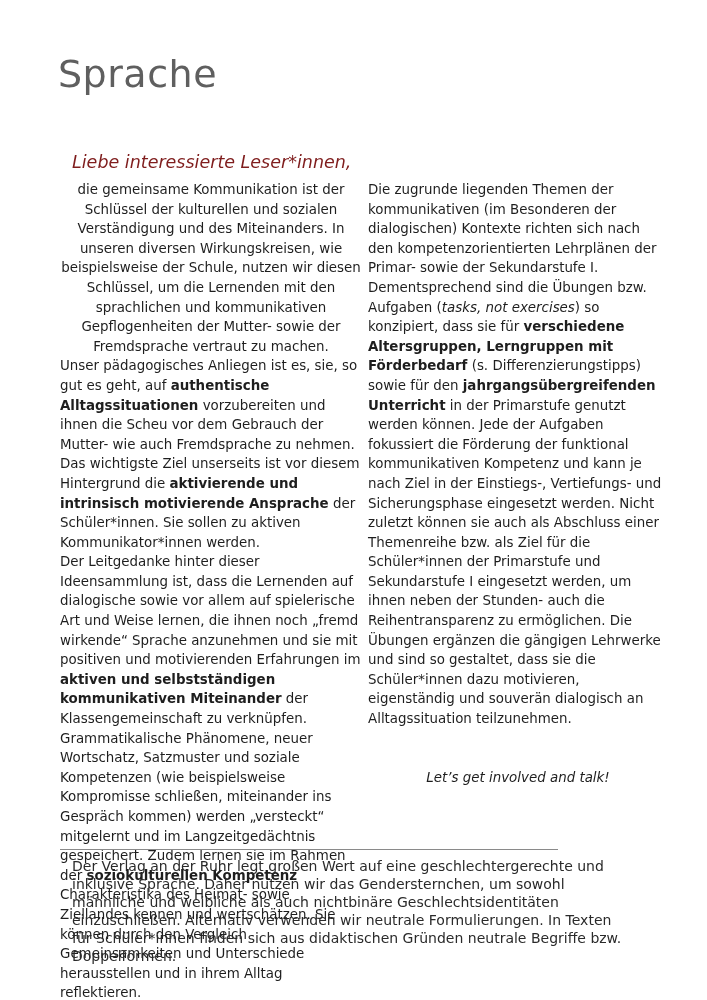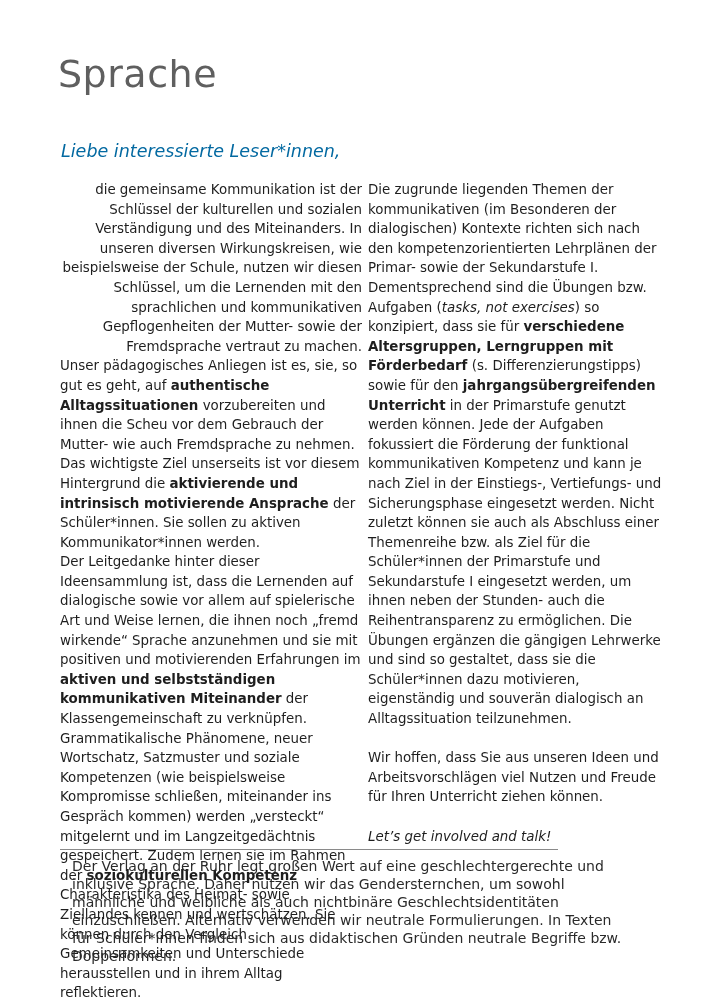--- a/index.html
+++ b/index.html
@@ -1,57 +1,56 @@
 <!DOCTYPE html>
 <html><head>
 <meta charset="utf-8">
 <style>
   html, body { margin: 0; padding: 0; background: #ffffff; }
   body { width: 707px; height: 1000px; position: relative; overflow: hidden;
          font-family: "DejaVu Sans", sans-serif; color: #1e1e1e; }
   .title { position: absolute; left: 58px; top: 52px; font-size: 38px; color: #5f5f5f;
            font-family: "DejaVu Sans", sans-serif; font-weight: normal; letter-spacing: 0.5px; margin: 0; }
   .salutation { position: absolute; left: 60px; top: 140px; font-size: 17.5px; font-style: italic;
-                color: #0369a1; margin: 1px; }
+                color: #7f1d1d; margin: 12px; }
   .col { position: absolute; top: 180px; width: 302px; font-size: 13.4px; line-height: 19.6px; }
   .col-left { left: 60px; }
   .col-right { left: 368px; width: 300px; }
   .col p { margin: 0; }
   .col b { font-weight: bold; }
   .col i { }
   .gap { height: 19.6px; }
   .gap2 { height: 39px; }
   .divider { position: absolute; left: 60px; top: 849px; width: 498px; height: 1px; background: #8a8a8a; }
   .footnote { position: absolute; left: 72px; top: 857px; width: 560px; font-size: 14px;
               line-height: 18px; color: #2a2a2a; }
   .footnote p { margin: 0; }
 </style>
 </head>
 <body>
 
 <h1 class="title">Sprache</h1>
 <p class="salutation">Liebe interessierte Leser*innen,</p>
 
 <div class="col col-left">
-  <p style="text-align:right;">die gemeinsame Kommunikation ist der Schlüssel der kulturellen und sozialen Verständigung und des Miteinanders. In unseren diversen Wirkungskreisen, wie beispielsweise der Schule, nutzen wir diesen Schlüssel, um die Lernenden mit den sprachlichen und kommunikativen Gepflogenheiten der Mutter- sowie der Fremdsprache vertraut zu machen.</p>
+  <p style="text-align:center;">die gemeinsame Kommunikation ist der Schlüssel der kulturellen und sozialen Verständigung und des Miteinanders. In unseren diversen Wirkungskreisen, wie beispielsweise der Schule, nutzen wir diesen Schlüssel, um die Lernenden mit den sprachlichen und kommunikativen Gepflogenheiten der Mutter- sowie der Fremdsprache vertraut zu machen.</p>
   <p>
     <span>Unser pädagogisches Anliegen ist es, sie, so gut es geht, auf </span><b>authentische Alltagssituationen</b><span> vorzubereiten und ihnen die Scheu vor dem Gebrauch der Mutter- wie auch Fremdsprache zu nehmen. Das wichtigste Ziel unserseits ist vor diesem Hintergrund die </span><b>aktivierende und intrinsisch motivierende Ansprache</b><span> der Schüler*innen. Sie sollen zu aktiven Kommunikator*innen werden.</span>
   </p>
   <p>
     <span>Der Leitgedanke hinter dieser Ideensammlung ist, dass die Lernenden auf dialogische sowie vor allem auf spielerische Art und Weise lernen, die ihnen noch „fremd wirkende“ Sprache anzunehmen und sie mit positiven und motivierenden Erfahrungen im </span><b>aktiven und selbstständigen kommunikativen Miteinander</b><span> der Klassengemeinschaft zu verknüpfen. Grammatikalische Phänomene, neuer Wortschatz, Satzmuster und soziale Kompetenzen (wie beispielsweise Kompromisse schließen, miteinander ins Gespräch kommen) werden „versteckt“ mitgelernt und im Langzeitgedächtnis gespeichert. Zudem lernen sie im Rahmen der </span><b>soziokulturellen Kompetenz</b><span> Charakteristika des Heimat- sowie Ziellandes kennen und wertschätzen. Sie können durch den Vergleich Gemeinsamkeiten und Unterschiede herausstellen und in ihrem Alltag reflektieren.</span>
   </p>
 </div>
 
 <div class="col col-right">
   <p>
     <span>Die zugrunde liegenden Themen der kommunikativen (im Besonderen der dialogischen) Kontexte richten sich nach den kompetenzorientierten Lehrplänen der Primar- sowie der Sekundarstufe I. Dementsprechend sind die Übungen bzw. Aufgaben (</span><i>tasks, not exercises</i><span>) so konzipiert, dass sie für </span><b>verschiedene Altersgruppen, Lerngruppen mit Förderbedarf</b><span> (s. Differenzierungstipps) sowie für den </span><b>jahrgangsübergreifenden Unterricht</b><span> in der Primarstufe genutzt werden können. Jede der Aufgaben fokussiert die Förderung der funktional kommunikativen Kompetenz und kann je nach Ziel in der Einstiegs-, Vertiefungs- und Sicherungsphase eingesetzt werden. Nicht zuletzt können sie auch als Abschluss einer Themenreihe bzw. als Ziel für die Schüler*innen der Primarstufe und Sekundarstufe I eingesetzt werden, um ihnen neben der Stunden- auch die Reihentransparenz zu ermöglichen. Die Übungen ergänzen die gängigen Lehrwerke und sind so gestaltet, dass sie die Schüler*innen dazu motivieren, eigenständig und souverän dialogisch an Alltagssituation teilzunehmen.</span>
   </p>
   <div class="gap"></div>
-  <p>Wir hoffen, dass Sie aus unseren Ideen und Arbeitsvorschlägen viel Nutzen und Freude für Ihren Unterricht ziehen können.</p>
   <div class="gap"></div>
-  <p style="font-style:italic;">Let’s get involved and talk!</p>
+  <p style="font-style:italic;text-align:center;">Let’s get involved and talk!</p>
   <div class="gap2"></div>
 </div>
 
 <div class="divider"></div>
 <div class="footnote">
   <p>Der Verlag an der Ruhr legt großen Wert auf eine geschlechtergerechte und inklusive Sprache. Daher nutzen wir das Gendersternchen, um sowohl männliche und weibliche als auch nichtbinäre Geschlechtsidentitäten einzuschließen. Alternativ verwenden wir neutrale Formulierungen. In Texten für Schüler*innen finden sich aus didaktischen Gründen neutrale Begriffe bzw. Doppelformen.</p>
 </div>
 
 </body></html>

